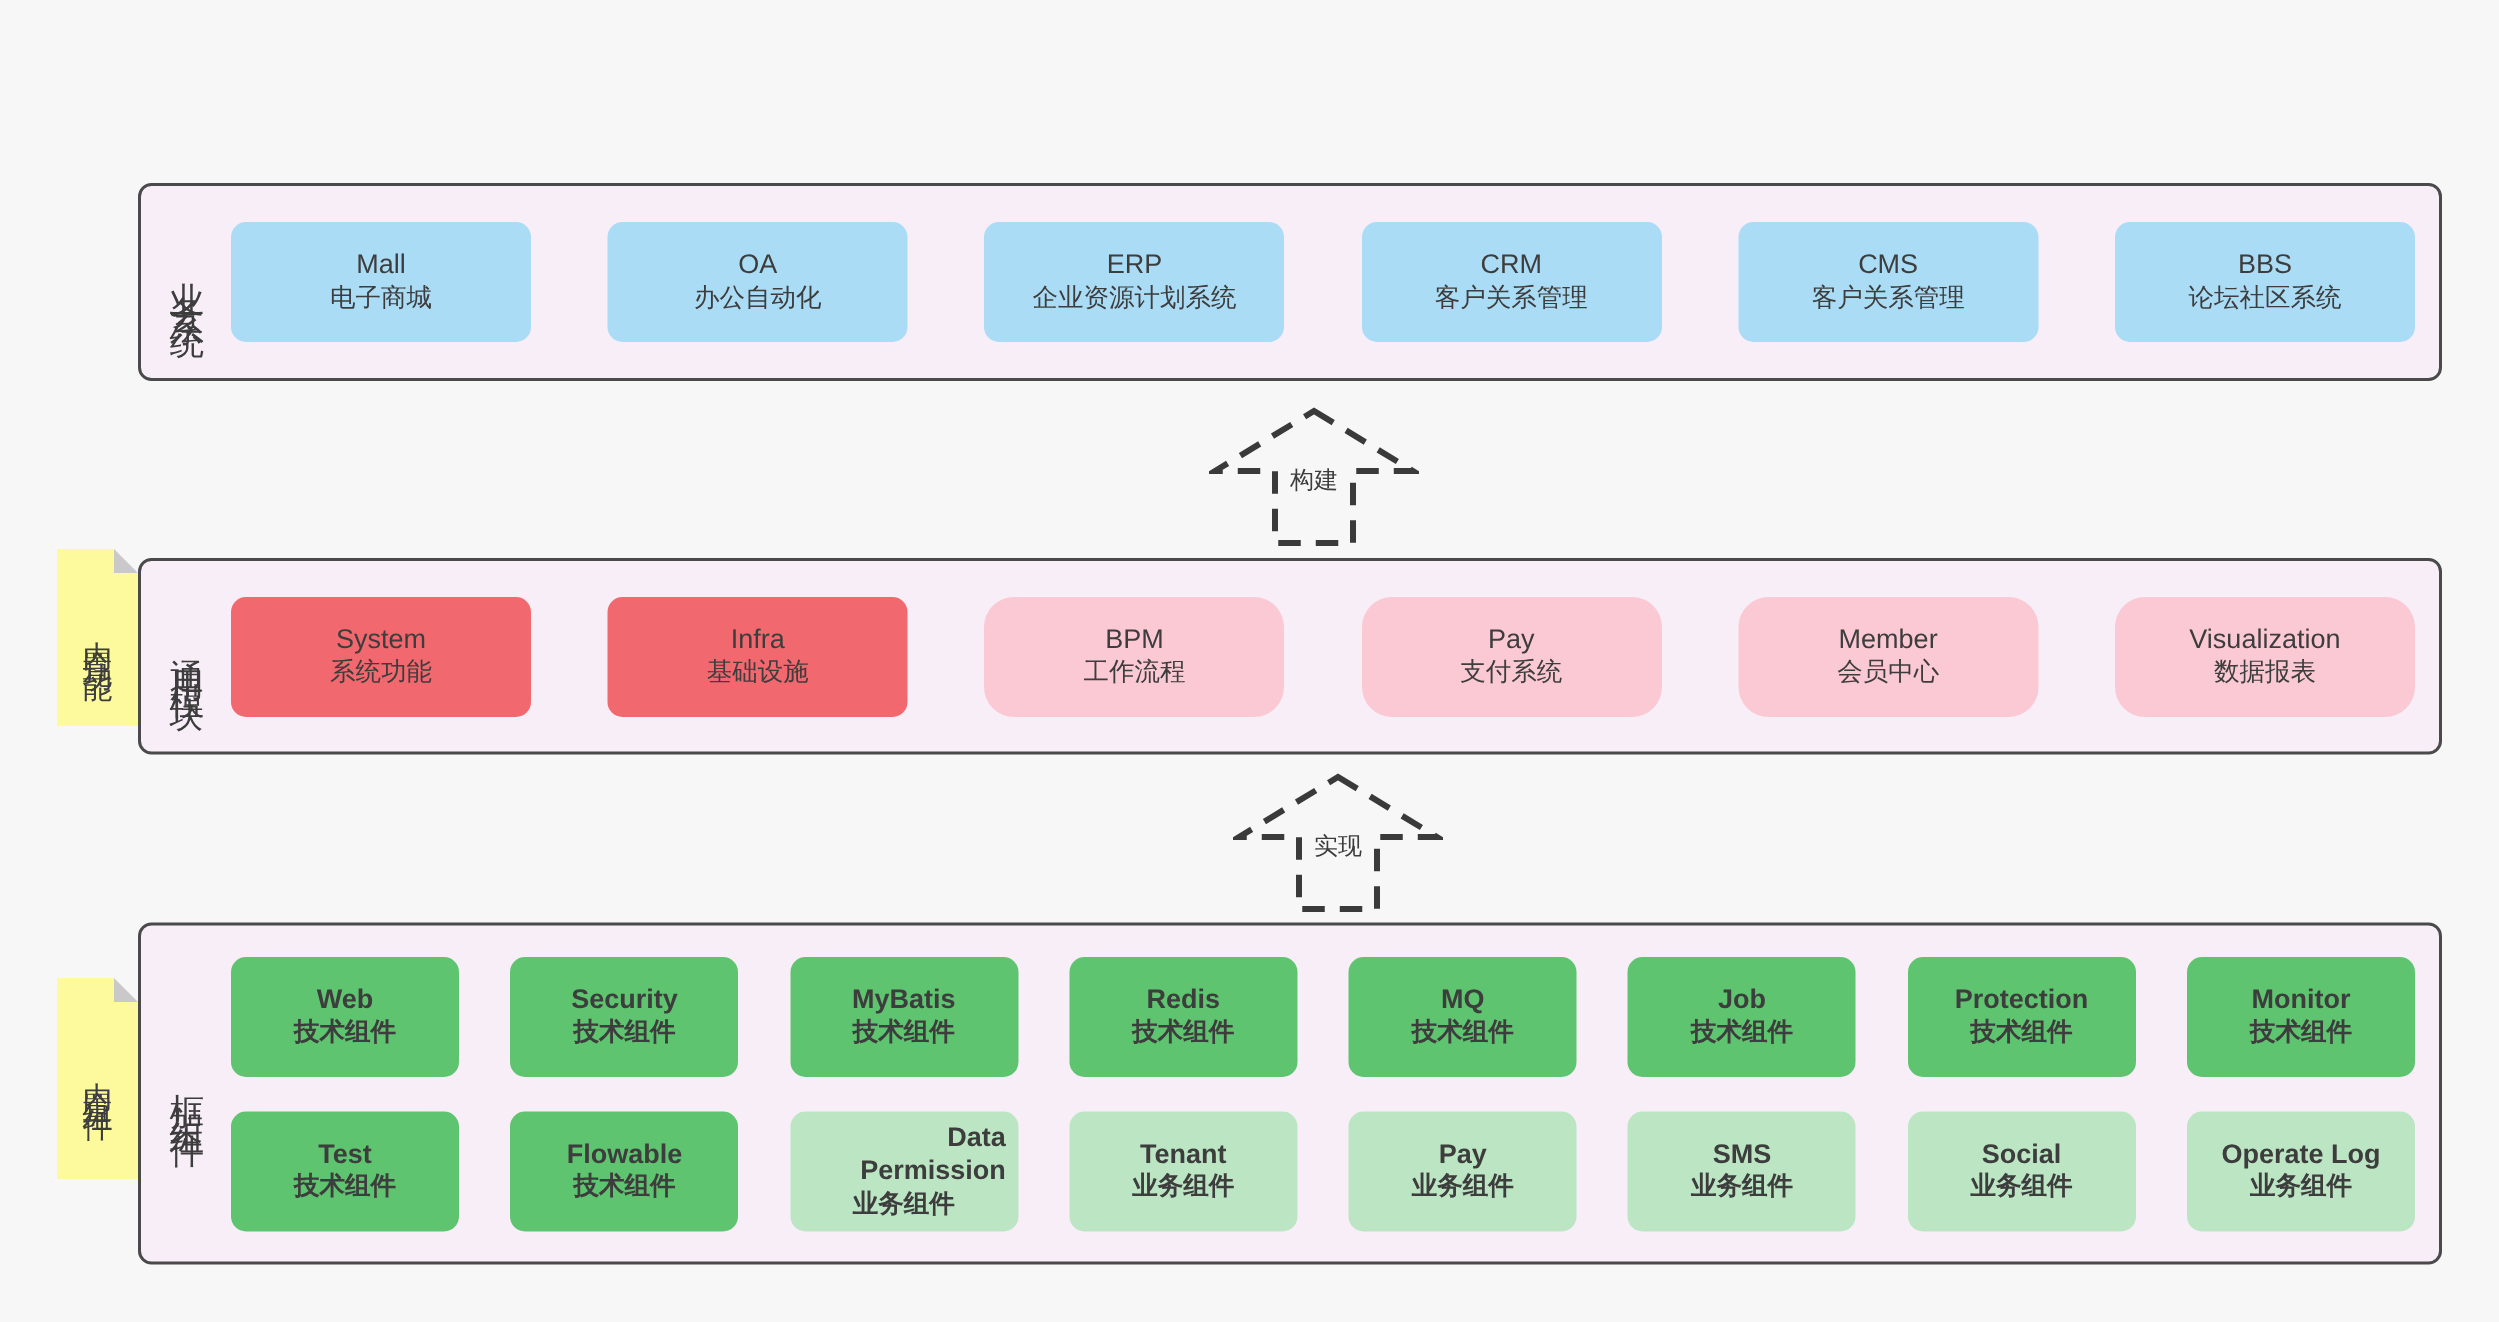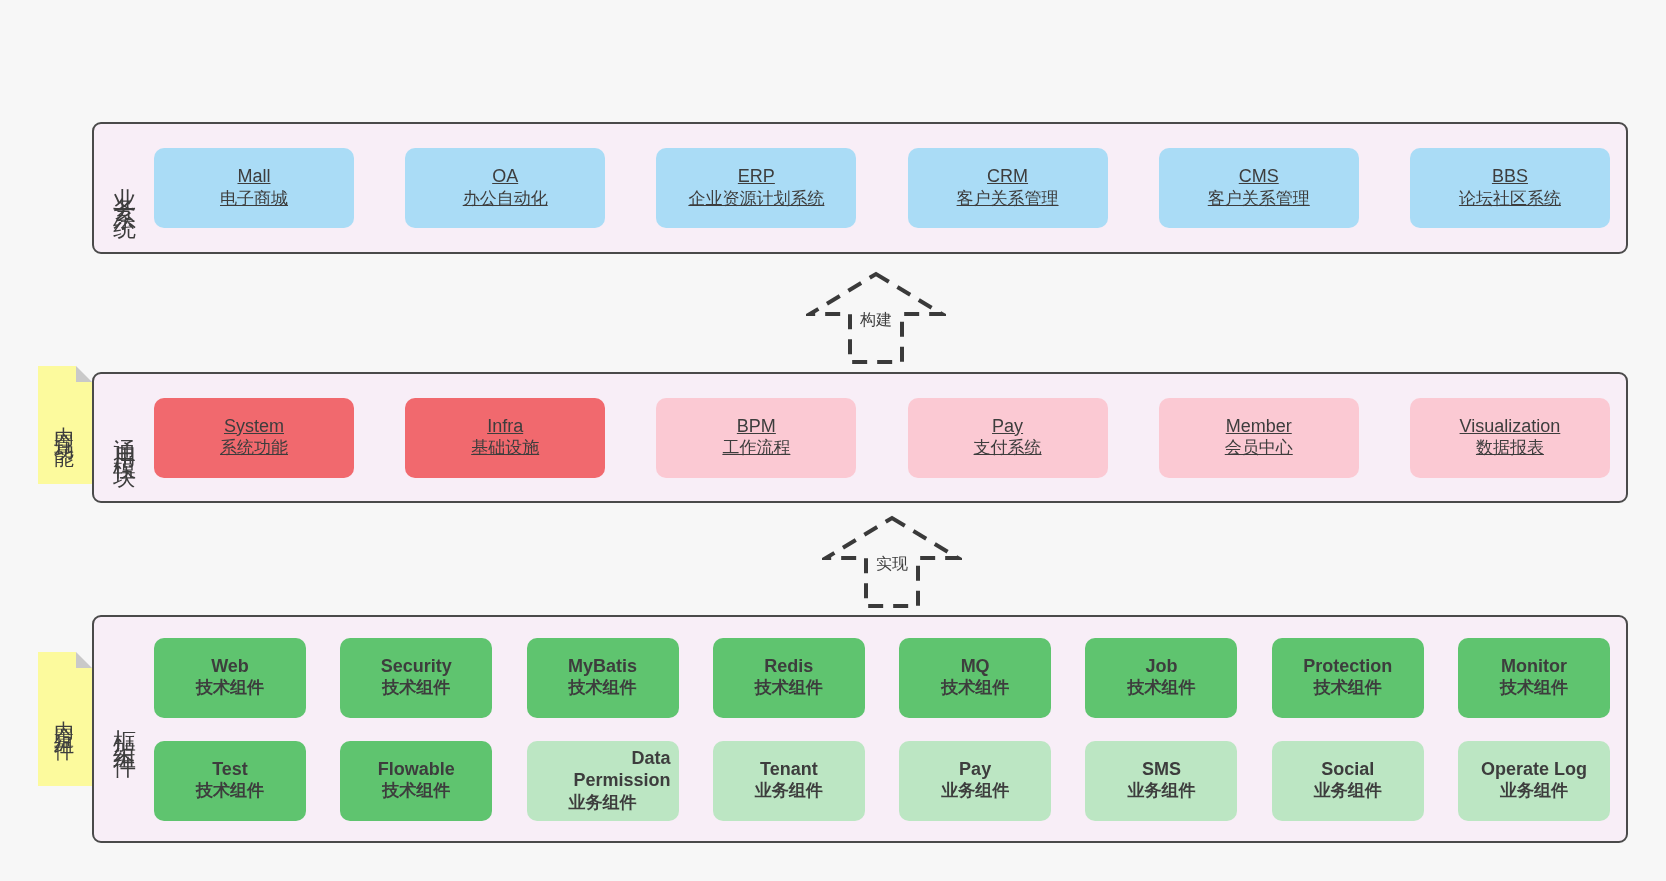--- a/index.html
+++ b/index.html
@@ -32,25 +32,25 @@
   .rows{
     position:absolute;left:60px;right:16px;top:0;bottom:0;
     display:flex;flex-direction:column;justify-content:center;gap:23px;
   }
   .row{display:flex;justify-content:space-between;}
   .box{
     box-sizing:border-box;border-radius:10px;
     display:flex;flex-direction:column;align-items:center;justify-content:center;
     text-align:center;padding:4px 8px;
   }
-  .row-6 .box{width:200px;height:80px;text-decoration:underline;}
+  .row-6 .box{width:200px;height:80px;}
   .row-8 .box{width:152px;height:80px;font-weight:bold;}
   .box[data-variant="blue"]{background:var(--blue);}
   .box[data-variant="red"]{background:var(--red);}
-  .box[data-variant="pink"]{background:var(--pink);}
+  .box[data-variant="pink"]{background:var(--pink);border-radius:20px;}
   .box[data-variant="green"]{background:var(--green);}
   .box[data-variant="green-light"]{background:var(--green-light);text-align:right;}
   .bt{font-size:18px;line-height:1.25;}
   .bs{font-size:17px;line-height:1.35;}
   .arrow{position:absolute;width:140px;height:96px;z-index:0;}
   .arrow-build{left:806px;top:270px;}
   .arrow-impl{left:822px;top:514px;}
   .arrow svg{display:block;}
   .arrow-label{
     position:absolute;left:50%;top:42%;transform:translateX(-50%);

